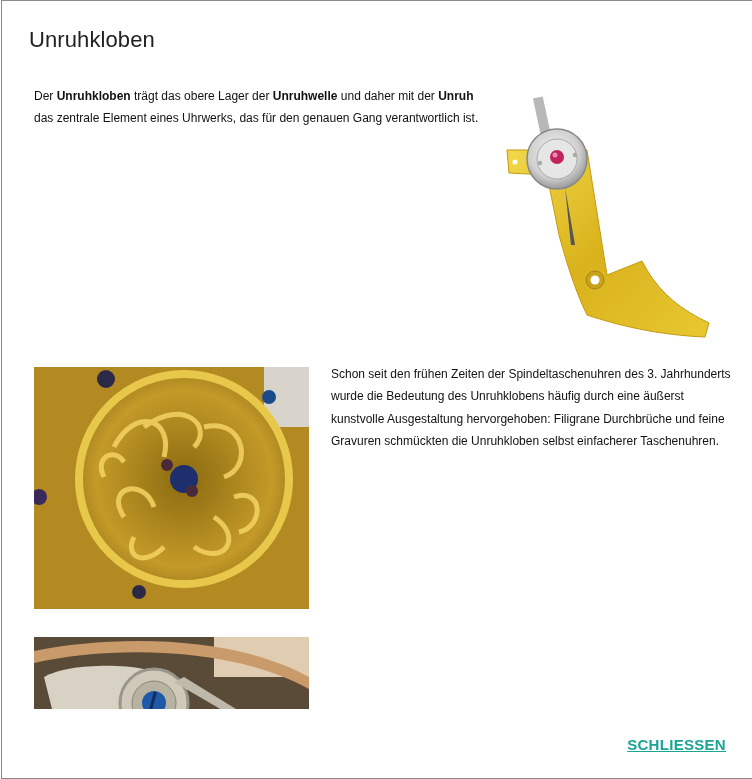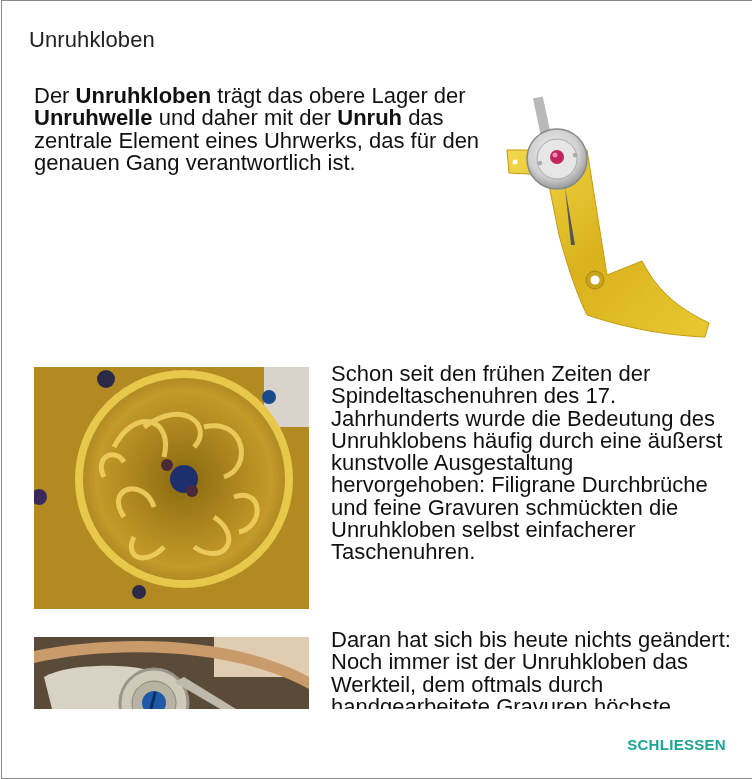--- a/index.html
+++ b/index.html
@@ -8,36 +8,36 @@
       position: absolute; left: 1px; top: 0; width: 750px; height: 777px;
       border: 1px solid #8a8a8a; background: #fff; box-sizing: content-box;
     }
     .title {
       position: absolute; left: 27px; top: 26px; font-size: 22px; color: #212121; font-weight: normal;
       letter-spacing: 0.1px;
     }
     .scroll {
       position: absolute; left: 0; top: 70px; width: 750px; height: 638px; overflow: hidden;
     }
-    .p { position: absolute; font-size: 22px; line-height: 22.3px; color: #111; }
+    .p { position: absolute; font-size: 12px; line-height: 22.3px; color: #111; }
     .p b { font-weight: bold; }
     .p1 { left: 32px; top: 14px; width: 460px; }
     .p2 { left: 329px; top: 292px; width: 400px; }
     .p3 { left: 329px; top: 558px; width: 400px; }
 
     .img { position: absolute; overflow: hidden; }
     .img-bridge { left: 495px; top: 24px; width: 220px; height: 250px; }
     .img-filigree { left: 32px; top: 296px; width: 275px; height: 242px; }
     .img-modern { left: 32px; top: 566px; width: 275px; height: 80px; }
 
     .actions { position: absolute; left: 0; top: 708px; width: 750px; height: 69px; }
     .close-btn {
       position: absolute; right: 26px; top: 27px; font-size: 15px; font-weight: bold;
       color: #1aa595; letter-spacing: 0.3px; background: none; border: none; cursor: pointer;
-      font-family: "Liberation Sans", sans-serif; padding: 0;
+      font-family: "Liberation Sans", sans-serif; padding: 0; text-decoration: underline;
     }
   </style>
 </head>
 <body>
 
 <div class="dialog">
   <div class="title">Unruhkloben</div>
 
   <div class="scroll">
 
@@ -97,35 +97,34 @@
         <circle cx="150" cy="112" r="14" fill="#1e2f6e"></circle>
         <circle cx="133" cy="98" r="6" fill="#4a2a3a"></circle>
         <circle cx="158" cy="124" r="6" fill="#4a2a3a"></circle>
         <circle cx="72" cy="12" r="9" fill="#2a2a48"></circle>
         <circle cx="235" cy="30" r="7" fill="#1a4a8a"></circle>
         <circle cx="5" cy="130" r="8" fill="#3a2a5a"></circle>
         <circle cx="105" cy="225" r="7" fill="#2a2a48"></circle>
       </svg>
     </div>
 
-    <p class="p p2" style="margin:0">Schon seit den frühen Zeiten der Spindeltaschenuhren des 17. Jahrhunderts wurde die Bedeutung des Unruhklobens häufig durch eine äußerst kunstvolle Ausgestaltung hervorgehoben: Filigrane Durchbrüche und feine Gravuren schmückten die Unruhkloben selbst einfacherer Taschenuhren.</p>
+    <p class="p p2" style="margin:0">Schon seit den frühen Zeiten der Spindeltaschenuhren des 3. Jahrhunderts wurde die Bedeutung des Unruhklobens häufig durch eine äußerst kunstvolle Ausgestaltung hervorgehoben: Filigrane Durchbrüche und feine Gravuren schmückten die Unruhkloben selbst einfacherer Taschenuhren.</p>
 
     <div class="img img-modern">
       <svg width="275" height="80" viewBox="0 0 275 80">
         <rect width="275" height="80" fill="#5a4a38"></rect>
         <rect x="180" y="0" width="95" height="40" fill="#e0ccb0"></rect>
         <path d="M0 14 C80 -2 200 -2 275 40 L275 52 C200 10 80 8 0 26 Z" fill="#c99a6a"></path>
         <path d="M10 40 C30 28 80 26 110 32 L120 80 L20 80 Z" fill="#d8d2c4"></path>
         <circle cx="120" cy="66" r="34" fill="#cfc9ba" stroke="#9a958a" stroke-width="3"></circle>
         <circle cx="120" cy="66" r="22" fill="#b8b2a2" stroke="#8a8478"></circle>
         <circle cx="120" cy="66" r="12" fill="#1e5aa8"></circle>
         <rect x="117" y="55" width="3" height="22" fill="#0e2e60" transform="rotate(15 120 66)"></rect>
         <path d="M150 40 L215 80 L200 80 L140 45 Z" fill="#bfb9ab"></path>
       </svg>
     </div>
 
-    <p class="p p3" style="margin:0">Daran hat sich bis heute nichts geändert: Noch immer ist der Unruhkloben das Werkteil, dem oftmals durch handgearbeitete Gravuren höchste</p>
   </div>
 
   <div class="actions">
     <button class="close-btn">SCHLIESSEN</button>
   </div>
 </div>
 
 </body></html>

